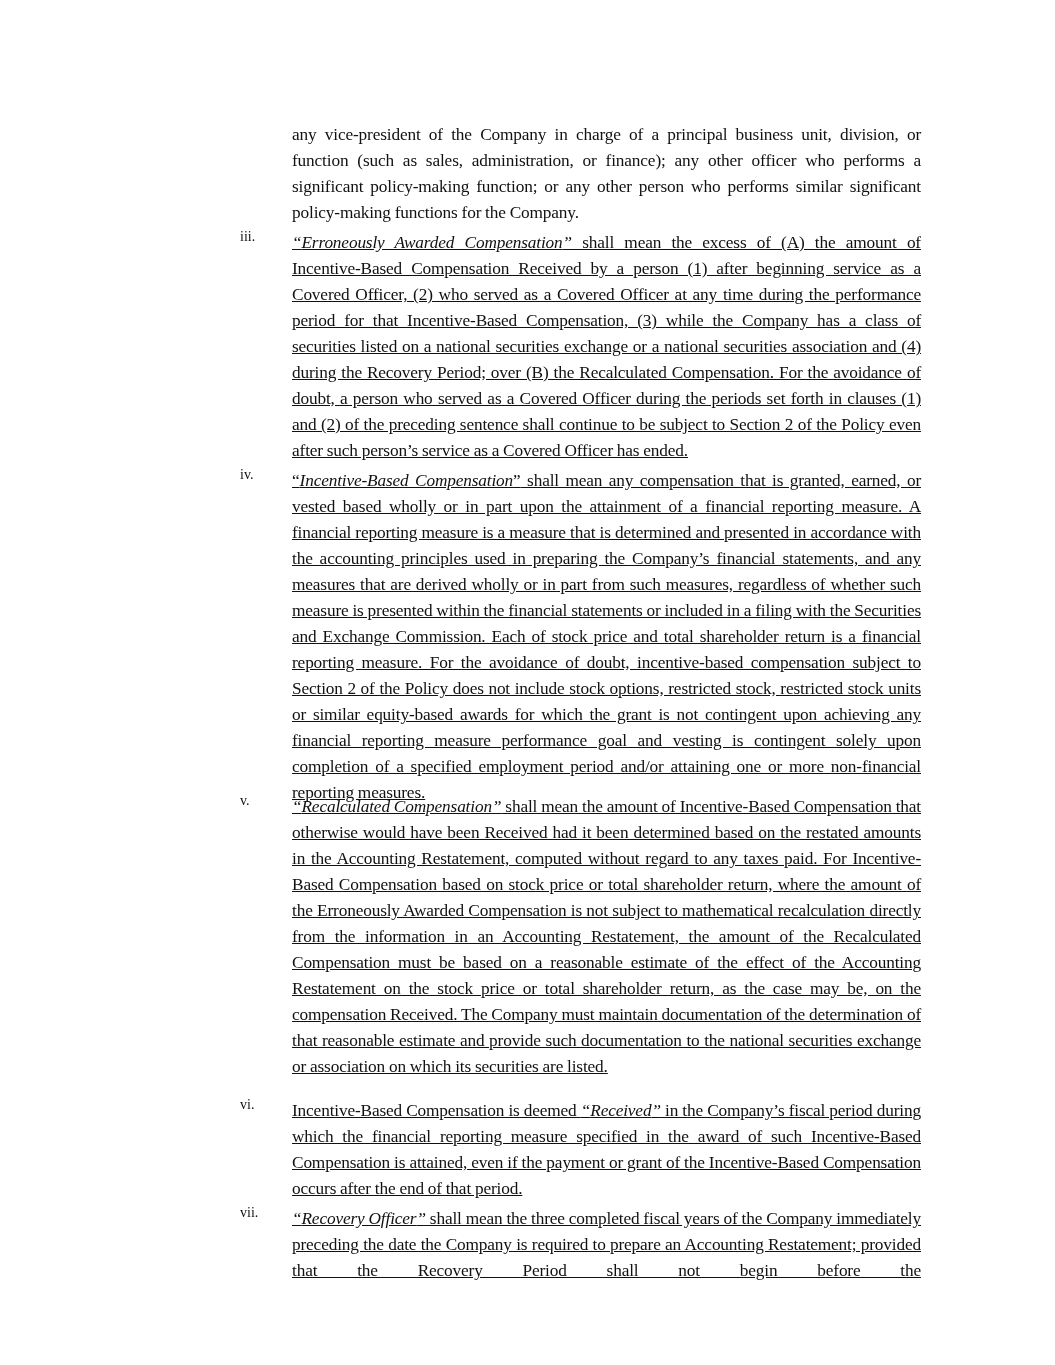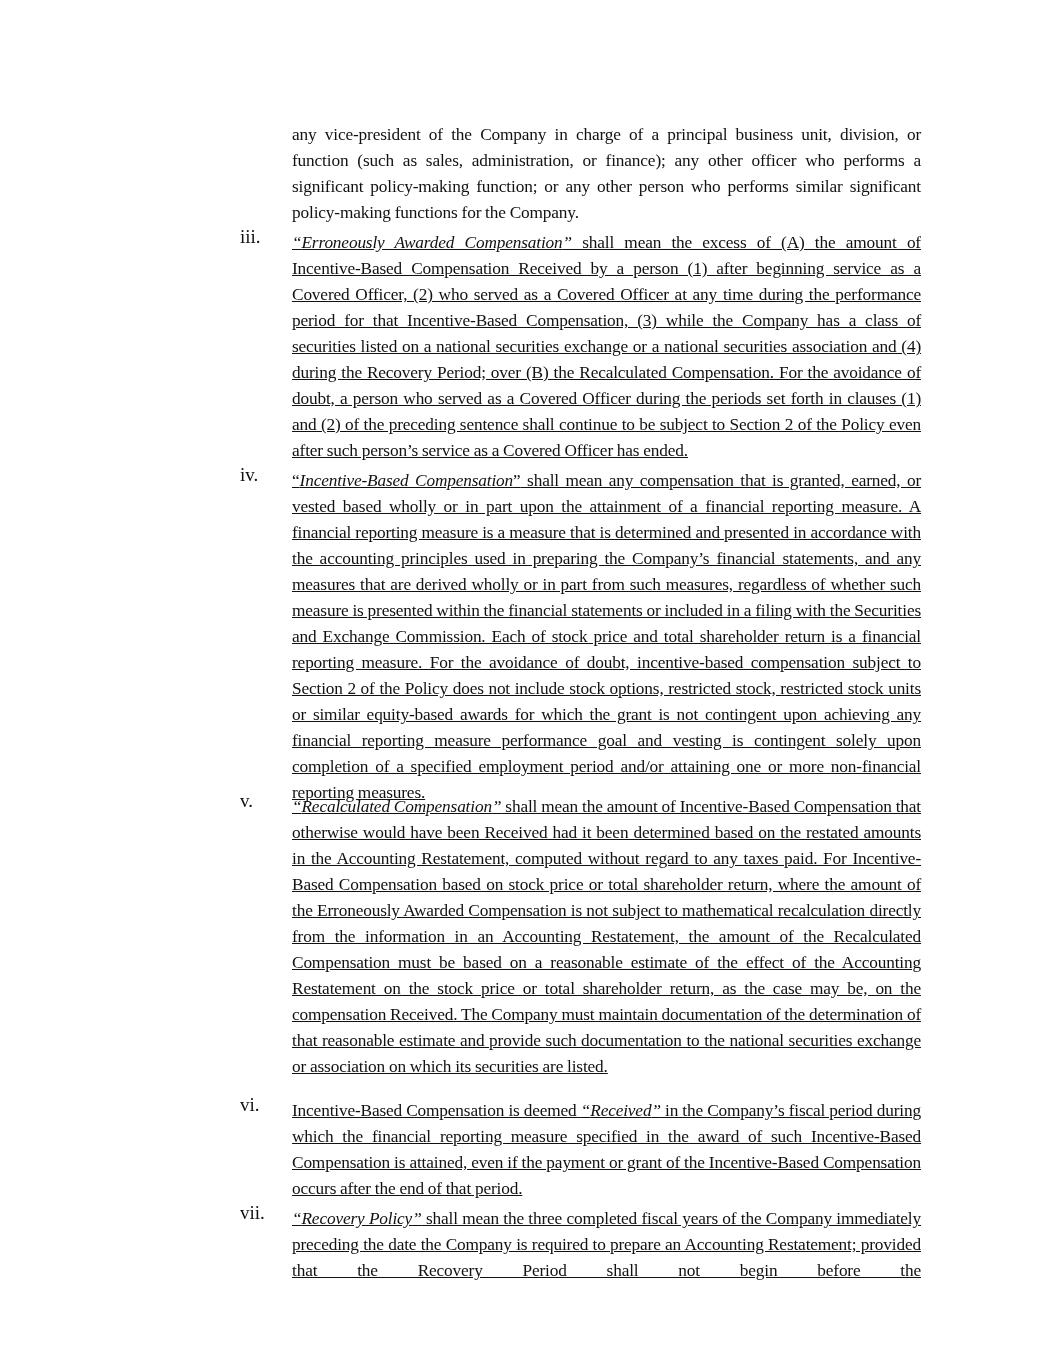--- a/index.html
+++ b/index.html
@@ -35,21 +35,21 @@
       margin: 4px;
     }
     .item {
       position: absolute;
       left: 0;
       width: 1055px;
     }
     .num {
       position: absolute;
       left: 240px;
-      font-size: 19px;
+      font-size: 14px;
       line-height: 21.9px;
       margin: 0;
     }
     .item .para { top: 0; text-decoration: underline; }
     .term { font-style: italic; }
     .last-open { text-align-last: justify; }
   </style>
 </head>
 <body>
 
@@ -72,16 +72,16 @@
     <p class="para"><span class="term">“</span><span class="term">Recalculated Compensation</span><span class="term">”</span><span> shall mean the amount of Incentive-Based Compensation that otherwise would have been Received had it been determined based on the restated amounts in the Accounting Restatement, computed without regard to any taxes paid.  For Incentive-Based Compensation based on stock price or total shareholder return, where the amount of the Erroneously Awarded Compensation is not subject to mathematical recalculation directly from the information in an Accounting Restatement, the amount of the Recalculated Compensation must be based on a reasonable estimate of the effect of the Accounting Restatement on the stock price or total shareholder return, as the case may be, on the compensation Received.   The Company must maintain documentation of the determination of that reasonable estimate and provide such documentation to the national securities exchange or association on which its securities are listed.</span></p>
   </div>
 
   <div class="item" style="top:1094px;">
     <p class="num">vi.</p>
     <p class="para"><span>Incentive-Based Compensation is deemed </span><span class="term">“</span><span class="term">Received</span><span class="term">”</span><span> in the Company’s fiscal period during which the financial reporting measure specified in the award of such Incentive-Based Compensation is attained, even if the payment or grant of the Incentive-Based Compensation occurs after the end of that period.</span></p>
   </div>
 
   <div class="item" style="top:1202px;">
     <p class="num">vii.</p>
-    <p class="para last-open"><span class="term">“</span><span class="term">Recovery Policy</span><span class="term">”</span><span> shall mean the three completed fiscal years of the Company immediately preceding the date the Company is required to prepare an Accounting Restatement; provided that the Recovery Period shall not begin before the</span></p>
+    <p class="para last-open"><span class="term">“</span><span class="term">Recovery Officer</span><span class="term">”</span><span> shall mean the three completed fiscal years of the Company immediately preceding the date the Company is required to prepare an Accounting Restatement; provided that the Recovery Period shall not begin before the</span></p>
   </div>
 
 </div>
 
 </body></html>

